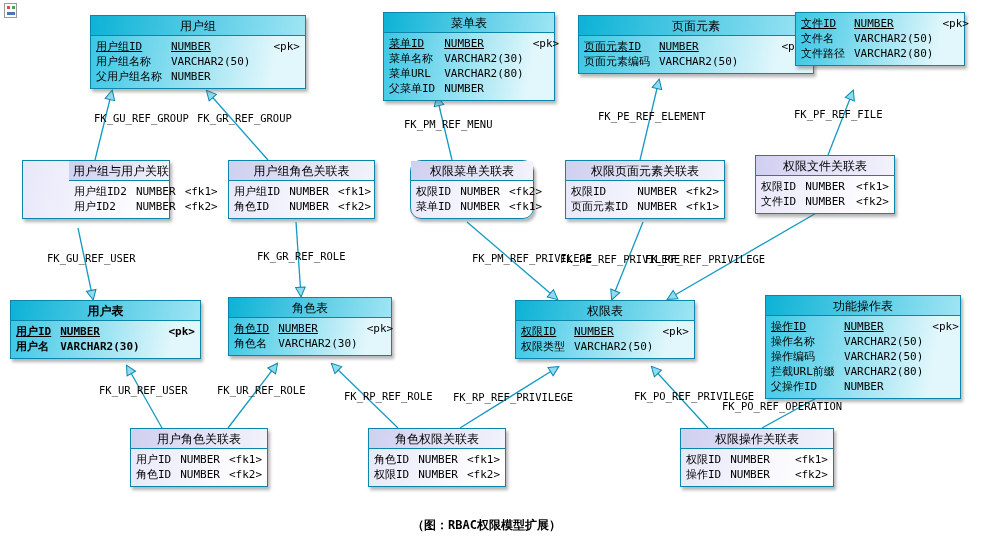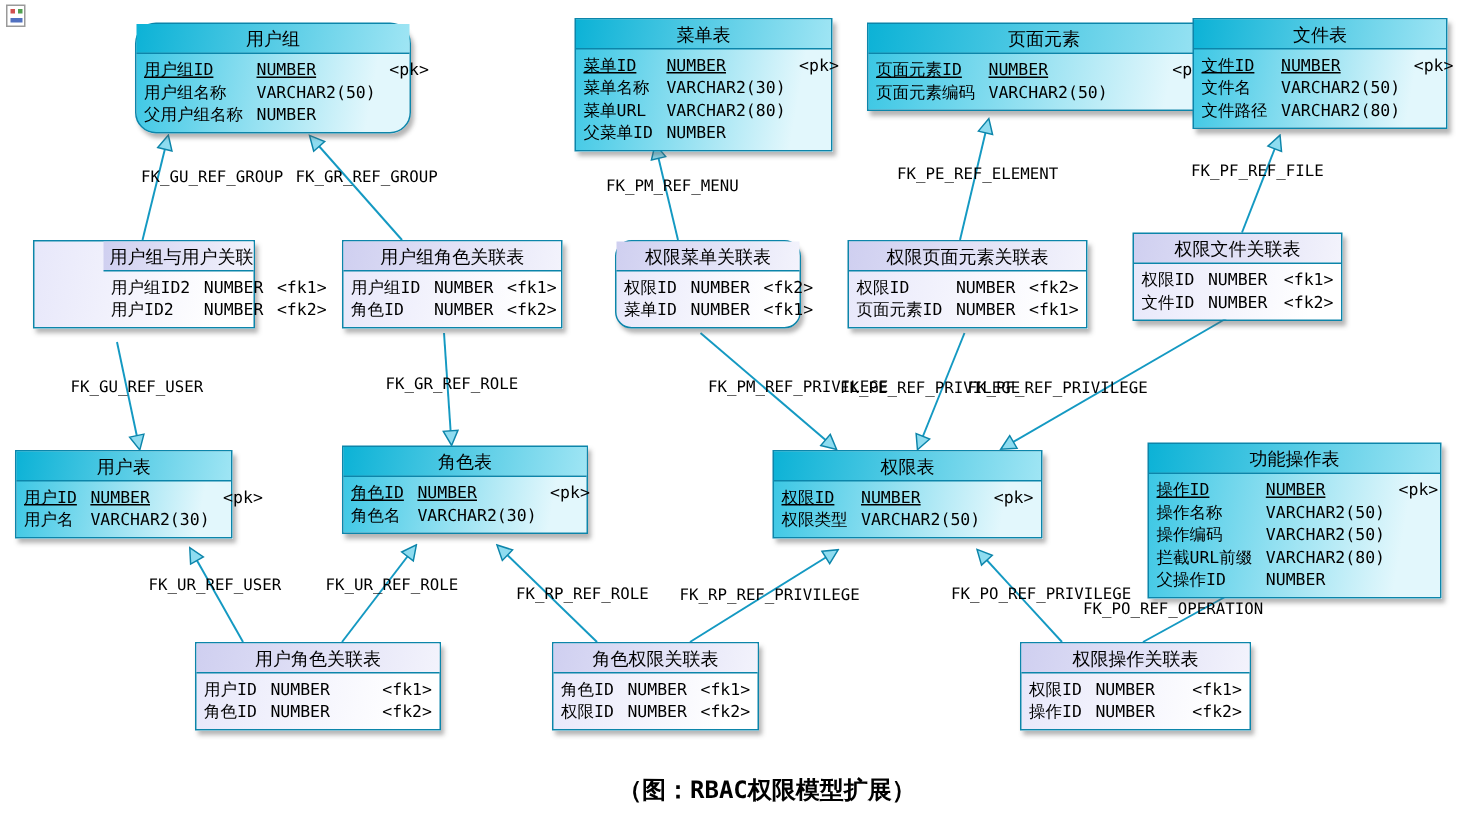--- a/index.html
+++ b/index.html
@@ -32,21 +32,21 @@
     column-gap:9px; row-gap:0; padding:3px 5px 4px;
   }
   .c { white-space:nowrap; line-height:15px; }
   .c.key { text-align:right; }
   .u { text-decoration:underline; }
 
   .fk-label { position:absolute; z-index:3; font-size:10.5px; color:#000; white-space:nowrap; letter-spacing:0; }
 
   .caption {
     position:absolute; left:412px; top:517px; z-index:3;
-    font-size:16px; font-weight:bold; color:#000; white-space:nowrap;
+    font-size:12px; font-weight:bold; color:#000; white-space:nowrap;
   }
 
   .corner-icon {
     position:absolute; left:4px; top:3px; width:13px; height:15px; z-index:3;
     border:1px solid #9a9a9a; background:#fff;
   }
   .corner-icon .dot-r { position:absolute; left:2px; top:2px; width:3px; height:3px; background:#d05050; }
   .corner-icon .dot-g { position:absolute; left:7px; top:2px; width:3px; height:3px; background:#50a050; }
   .corner-icon .dot-b { position:absolute; left:2px; top:8px; width:8px; height:3px; background:#5070c0; }
 </style>
@@ -76,21 +76,21 @@
       <line x1="460" y1="428" x2="558" y2="367" stroke="#1499c2" stroke-width="1.3" marker-end="url(#arrh)"></line>
       <line x1="708" y1="428" x2="652" y2="367" stroke="#1499c2" stroke-width="1.3" marker-end="url(#arrh)"></line>
       <line x1="762" y1="428" x2="833" y2="389" stroke="#1499c2" stroke-width="1.3" marker-end="url(#arrh)"></line>
     </svg>
   <div class="corner-icon">
     <span class="dot-r"></span>
     <span class="dot-g"></span>
     <span class="dot-b"></span>
   </div>
   <div class="caption">（图：RBAC权限模型扩展）</div>
-<div class="tbl entity" style="left: 90px; top: 15px; width: 184px; border-radius: 14px;">
+<div class="tbl entity" style="left: 90px; top: 15px; width: 216px;">
       <div class="tbl-title">用户组</div>
       <div class="tbl-body">
         <span class="c name u">用户组ID</span>
         <span class="c type u">NUMBER</span>
         <span class="c key">&lt;pk&gt;</span>
         <span class="c name">用户组名称</span>
         <span class="c type">VARCHAR2(50)</span>
         <span class="c key"></span>
         <span class="c name">父用户组名称</span>
         <span class="c type">NUMBER</span>
@@ -119,21 +119,20 @@
       <div class="tbl-body">
         <span class="c name u">页面元素ID</span>
         <span class="c type u">NUMBER</span>
         <span class="c key">&lt;pk&gt;</span>
         <span class="c name">页面元素编码</span>
         <span class="c type">VARCHAR2(50)</span>
         <span class="c key"></span>
       </div>
     </div>
     <div class="tbl entity" style="left: 795px; top: 12px; width: 170px;">
-      <div class="tbl-title">文件表</div>
       <div class="tbl-body">
         <span class="c name u">文件ID</span>
         <span class="c type u">NUMBER</span>
         <span class="c key">&lt;pk&gt;</span>
         <span class="c name">文件名</span>
         <span class="c type">VARCHAR2(50)</span>
         <span class="c key"></span>
         <span class="c name">文件路径</span>
         <span class="c type">VARCHAR2(80)</span>
         <span class="c key"></span>
@@ -187,21 +186,21 @@
       <div class="tbl-title">权限文件关联表</div>
       <div class="tbl-body">
         <span class="c name">权限ID</span>
         <span class="c type">NUMBER</span>
         <span class="c key">&lt;fk1&gt;</span>
         <span class="c name">文件ID</span>
         <span class="c type">NUMBER</span>
         <span class="c key">&lt;fk2&gt;</span>
       </div>
     </div>
-    <div class="tbl entity" style="left: 10px; top: 300px; width: 145px;">
+    <div class="tbl entity" style="left: 10px; top: 300px; width: 191px; font-weight: bold;">
       <div class="tbl-title">用户表</div>
       <div class="tbl-body">
         <span class="c name u">用户ID</span>
         <span class="c type u">NUMBER</span>
         <span class="c key">&lt;pk&gt;</span>
         <span class="c name">用户名</span>
         <span class="c type">VARCHAR2(30)</span>
         <span class="c key"></span>
       </div>
     </div>
@@ -240,21 +239,21 @@
         <span class="c type">VARCHAR2(50)</span>
         <span class="c key"></span>
         <span class="c name">拦截URL前缀</span>
         <span class="c type">VARCHAR2(80)</span>
         <span class="c key"></span>
         <span class="c name">父操作ID</span>
         <span class="c type">NUMBER</span>
         <span class="c key"></span>
       </div>
     </div>
-    <div class="tbl assoc" style="left: 130px; top: 428px; width: 164px;">
+    <div class="tbl assoc" style="left: 130px; top: 428px; width: 138px;">
       <div class="tbl-title">用户角色关联表</div>
       <div class="tbl-body">
         <span class="c name">用户ID</span>
         <span class="c type">NUMBER</span>
         <span class="c key">&lt;fk1&gt;</span>
         <span class="c name">角色ID</span>
         <span class="c type">NUMBER</span>
         <span class="c key">&lt;fk2&gt;</span>
       </div>
     </div>

